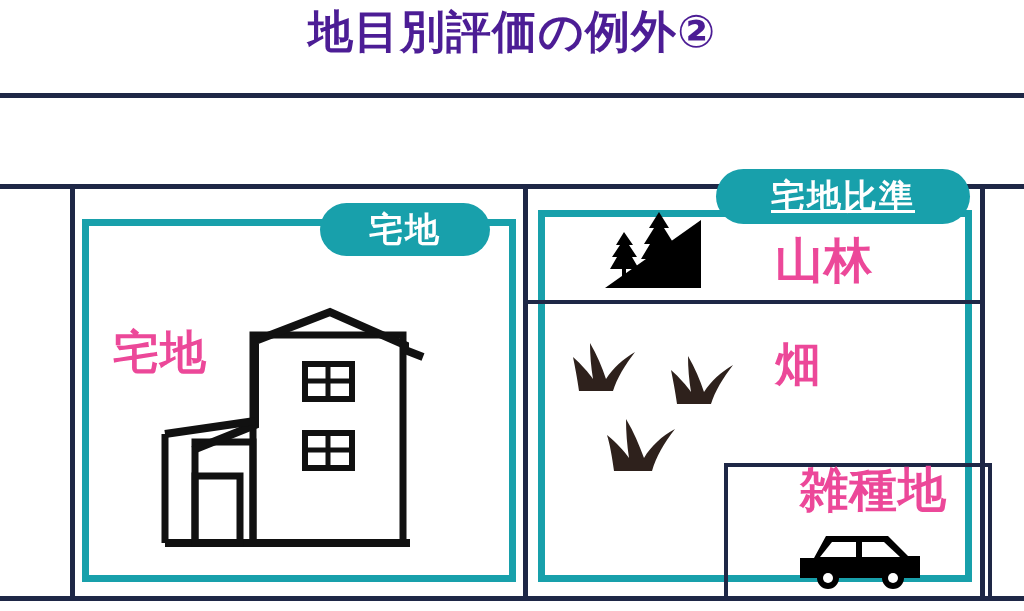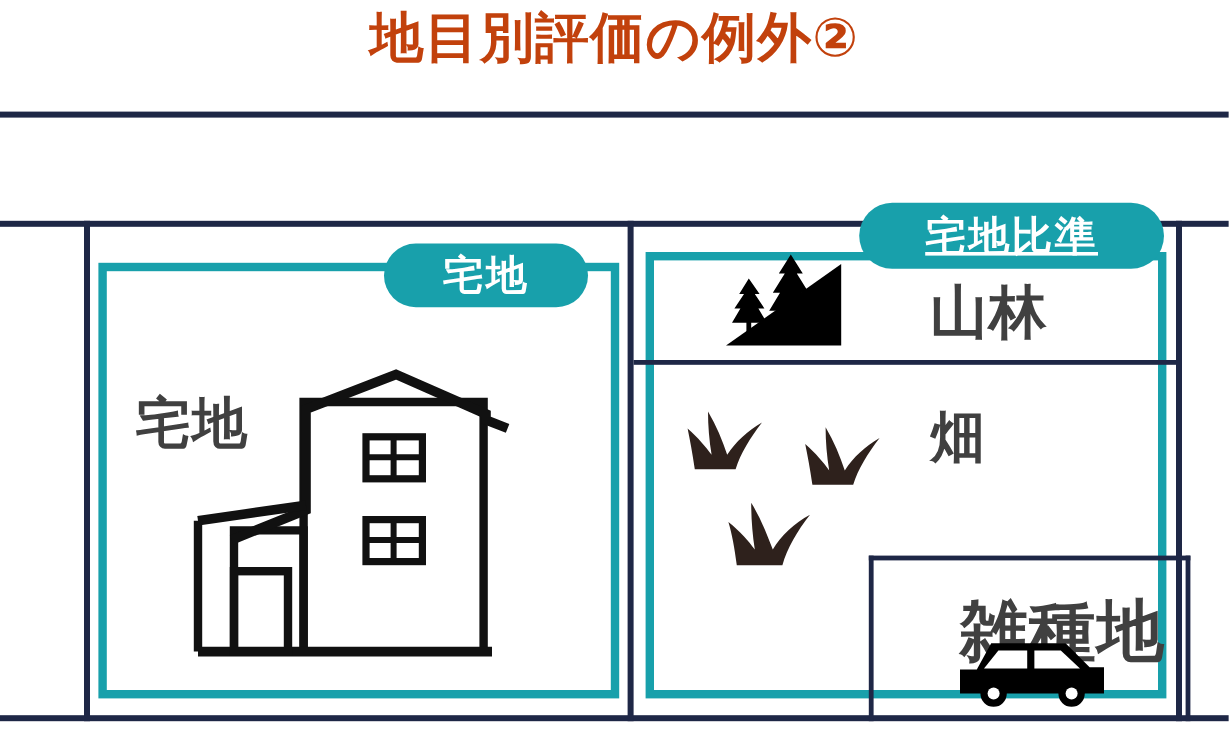--- a/index.html
+++ b/index.html
@@ -9,21 +9,21 @@
     font-family: "Liberation Sans", "DejaVu Sans", sans-serif;
     overflow: hidden;
   }
   #stage { position: relative; width: 1024px; height: 611px; background:#fff; }
 
   
   .title {
     position: absolute; left: 0; top: 2px; width: 1024px;
     text-align: center;
     font-size: 45px; font-weight: bold; letter-spacing: 1px;
-    color: #c2410c;
+    color: #4c1d95;
     font-family: "DejaVu Sans", "Liberation Sans", sans-serif;
     white-space: nowrap;
   }
   .title-rule {
     position: absolute; left: 0; top: 93px; width: 1024px; height: 5px;
     background: #1e2746;
   }
 
   
   .frame-top    { position:absolute; left:0;   top:184px; width:1024px; height:5px; background:#1e2746; }
@@ -57,28 +57,28 @@
     font-size:34px; font-weight:bold;
     font-family:"DejaVu Sans","Liberation Sans",sans-serif;
     white-space:nowrap;
     letter-spacing:2px;
   }
   .badge-takuchi    { left:320px; top:203px; width:170px; height:53px; }
   .badge-hijun      { left:716px; top:169px; width:254px; height:55px;text-decoration:underline; }
 
   
   .land-label {
-    position:absolute; color:#404040; font-weight:bold;
+    position:absolute; color:#ec4899; font-weight:bold;
     font-family:Liberation Serif, serif;
     white-space:nowrap; letter-spacing:1px;
   }
   .label-takuchi { left:113px; top:322px; font-size:46px; }
   .label-sanrin  { left:775px; top:229px; font-size:48px; }
   .label-hatake  { left:775px; top:334px; font-size:46px; }
-  .label-zasshu  { left:800px; top:489px; font-size:56px; }
+  .label-zasshu  { left:800px; top:458px; font-size:48px; }
 
   
   .illus { position:absolute; }
   .illus-house { left:155px; top:300px; width:300px; height:272px; }
   .illus-hill  { left:597px; top:206px; width:118px; height:86px; }
   .illus-grass1{ left:571px; top:339px; width:72px; height:56px; }
   .illus-grass2{ left:669px; top:352px; width:72px; height:56px; }
   .illus-grass3{ left:605px; top:415px; width:78px; height:60px; }
   .illus-car   { left:796px; top:528px; width:128px; height:62px; }
 </style>

